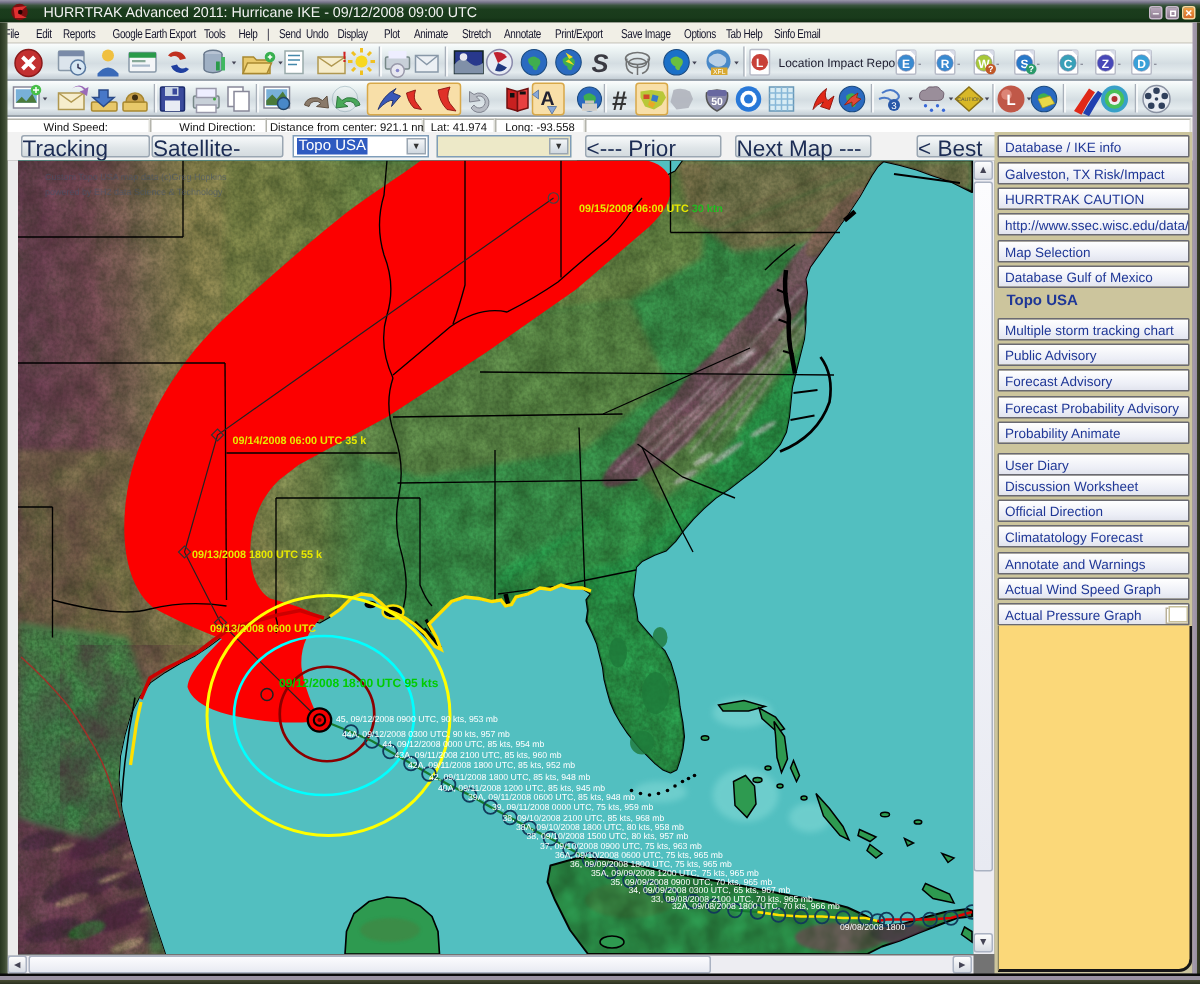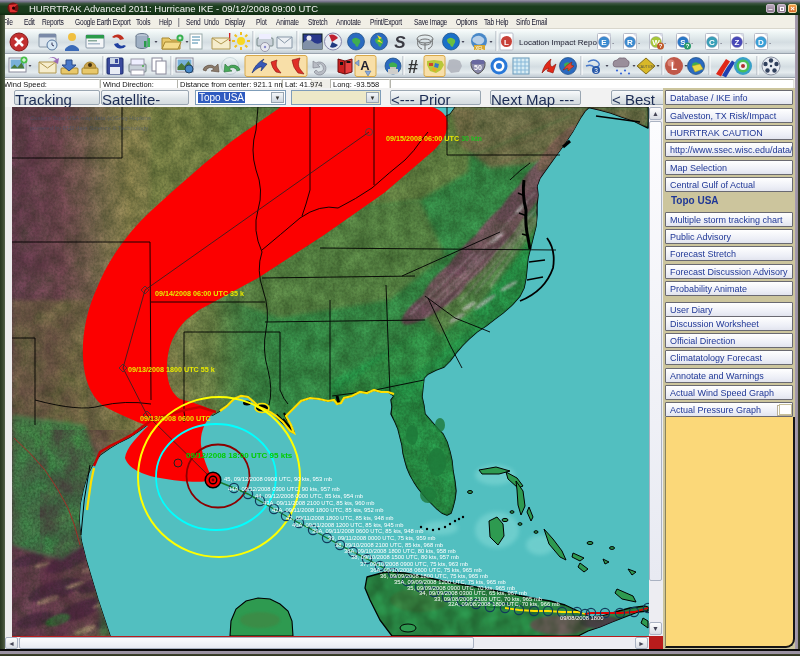--- a/index.html
+++ b/index.html
@@ -1,26 +1,26 @@
 <!DOCTYPE html>
 <html><head><meta charset="utf-8"><style>
 *{margin:0;padding:0;box-sizing:border-box}
 html,body{width:800px;height:656px;overflow:hidden;background:#1a1a28;font-family:"Liberation Sans",sans-serif}
-#win{position:absolute;left:0;top:0;width:800px;height:656px;background:#b91c1c}
+#win{position:absolute;left:0;top:0;width:800px;height:656px;background:#737373}
 .abs{position:absolute}
 #titlebar{left:0;top:0;width:800px;height:15px;background:linear-gradient(#9a98aa 0%,#77758a 10%,#3a543e 24%,#1b3d1d 42%,#193a1b 80%,#0e280f 100%)}
 #titletxt{left:29px;top:2.5px;font-size:9.5px;color:#f2f2f2}
 #tbico{left:7px;top:2px;width:13px;height:12px}
 .wbtn{top:4px;width:9px;height:9px;border:1px solid #cabacd;border-radius:2px;background:linear-gradient(#b9a9bc,#8d7b90);color:#fff;font-size:8px;line-height:7px;text-align:center;font-weight:bold}
 #menubar{left:0;top:15px;width:800px;height:14px;background:#F1EFE6;border-bottom:1px solid #d8d6cc;color:#14142a;font-size:8.5px}
 #menubar span{position:absolute;top:2px;white-space:pre;letter-spacing:-0.3px;transform:scaleX(0.78);transform-origin:0 0}
 .tbar{left:0;width:796px;background:linear-gradient(#fbfdfd 0%,#eef5f5 15%,#d4dde2 55%,#e4ebee 80%,#c2ccd4 100%);border-bottom:1px solid #9aa4ae}
 #tbar1{top:29px;height:25px}
 #tbar2{top:54px;height:24px}
-#status{left:0;top:78px;width:796px;height:10px;background:#EFEEE8;border-top:1px solid #fff;font-size:7.5px;color:#111;}
+#status{left:0;top:78px;width:796px;height:10px;background:#EFEEE8;border-top:1px solid #fff;font-size:7.5px;color:#111;text-align:center;}
 .sfield{position:absolute;top:0px;height:10px;background:#fff;border:1px solid #b4b4ac;border-right-color:#e0e0da;padding:0 2px;line-height:9px;white-space:pre}
 #btnrow{left:0;top:88px;width:796px;height:19px;background:#F2F2F2}
 .mbtn{position:absolute;top:2px;height:15px;background:linear-gradient(#f8fafb,#dfe5e8 60%,#d4dbdf);border:1px solid #9aa6b2;border-radius:2px;font-size:15px;color:#1c2c54;text-align:left}
 .dd{position:absolute;top:2px;height:15px;background:#fff;border:1px solid #7F9DB9}
 .ddb{position:absolute;right:1px;top:1px;width:13px;height:11px;background:linear-gradient(#f4f6f8,#d0d8e0);border:1px solid #9aa6b2;font-size:6px;line-height:10px;text-align:center;color:#333}
 #mapwrap{left:12px;top:107px;width:637px;height:529px;background:#52BFC0;overflow:hidden}
 #leftgut{left:5px;top:107px;width:7px;height:530px;background:#ECECEC}
 #vscroll{left:649px;top:107px;width:14px;height:529px;background:#EDEDF2}
 #hscroll{left:5px;top:637px;width:644px;height:13px;background:#EDEDF2}
 .sbtn{position:absolute;background:linear-gradient(#fdfdfd,#d8dce4);border:1px solid #aab2c2;border-radius:2px;color:#445;font-size:7px;text-align:center}
@@ -373,21 +373,21 @@
           <circle cx="774.5" cy="16.5" r="2.2"></circle>
           <circle cx="767.5" cy="16.5" r="2.2"></circle>
           <circle cx="765.5" cy="10" r="2.2"></circle>
           <circle cx="771" cy="12" r="1.2"></circle>
         </g>
       </svg></div>
   <div class="abs" id="status">
     <div class="sfield" style="left:1px;width:99px">Wind Speed:</div>
     <div class="sfield" style="left:100px;width:90px">Wind Direction:</div>
     <div class="sfield" style="left:177px;width:105px">Distance from center: 921.1 nm.</div>
-    <div class="sfield" style="left:282px;width:30px">Lat: 41.974</div>
+    <div class="sfield" style="left:282px;width:48px">Lat: 41.974</div>
     <div class="sfield" style="left:330px;width:60px">Long: -93.558</div>
     <div class="sfield" style="left:390px;width:404px"></div>
   </div>
   <div class="abs" id="btnrow">
     <div class="mbtn" style="left:14px;width:86px">Tracking  Maps</div>
     <div class="mbtn" style="left:101px;width:88px">Satellite-Radar</div>
     <div class="dd" style="left:195px;width:91px">
         <span style="position:absolute;left:2px;top:1px;font-size:10px;background:#2F5BC0;color:#fff;padding:0 1px">Topo USA</span>
         <span class="ddb">▼</span>
       </div>
@@ -754,26 +754,26 @@
     <div class="sbtn" style="left:0;top:0;width:13px;height:12px;line-height:11px">◄</div>
     <div class="sthumb" style="left:14px;top:0;width:455px;height:12px"></div>
     <div class="sbtn" style="left:630px;top:0;width:13px;height:12px;line-height:11px">►</div>
   </div>
   <div class="abs" id="sidebar">
       <div class="sbb" style="top:2.3px">Database / IKE info</div>
       <div class="sbb" style="top:19.6px">Galveston, TX Risk/Impact</div>
       <div class="sbb" style="top:37.0px">HURRTRAK CAUTION</div>
       <div class="sbb" style="top:54.3px">http://www.ssec.wisc.edu/data/g8/lat</div>
       <div class="sbb" style="top:71.6px">Map Selection</div>
-      <div class="sbb" style="top:88.9px">Central Gulf of Actual</div>
+      <div class="sbb" style="top:88.9px">Database Gulf of Mexico</div>
       <div style="position:absolute;left:8px;top:107.3px;font-size:10px;font-weight:bold;color:#1f3796">Topo USA</div>
       <div class="sbb" style="top:123.6px">Multiple storm tracking chart</div>
       <div class="sbb" style="top:140.9px">Public Advisory</div>
-      <div class="sbb" style="top:158.3px">Forecast Stretch</div>
-      <div class="sbb" style="top:175.6px">Forecast Discussion Advisory</div>
+      <div class="sbb" style="top:158.3px">Forecast Advisory</div>
+      <div class="sbb" style="top:175.6px">Forecast Probability Advisory</div>
       <div class="sbb" style="top:192.9px">Probability Animate</div>
       <div class="sbb" style="top:214px">User Diary</div>
       <div class="sbb" style="top:227.6px">Discussion Worksheet</div>
       <div class="sbb" style="top:244.9px">Official Direction</div>
       <div class="sbb" style="top:262.2px">Climatatology Forecast</div>
       <div class="sbb" style="top:279.6px">Annotate and Warnings</div>
       <div class="sbb" style="top:296.9px">Actual Wind Speed Graph</div>
       <div class="sbb" style="top:314.2px">Actual Pressure Graph</div>
       <div style="position:absolute;left:114px;top:317px;width:15px;height:11px;background:#fff;border:1px solid #b8b09a"></div>
       <div id="ypanel"></div>

